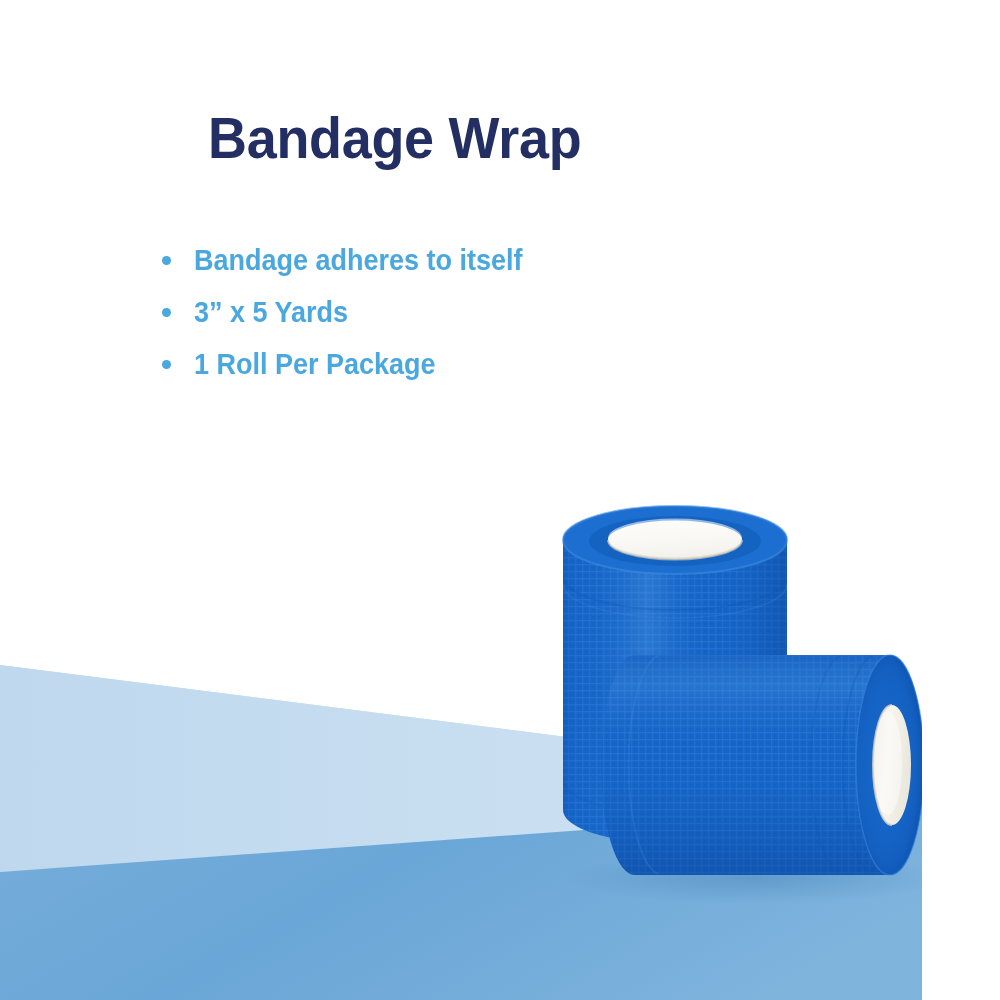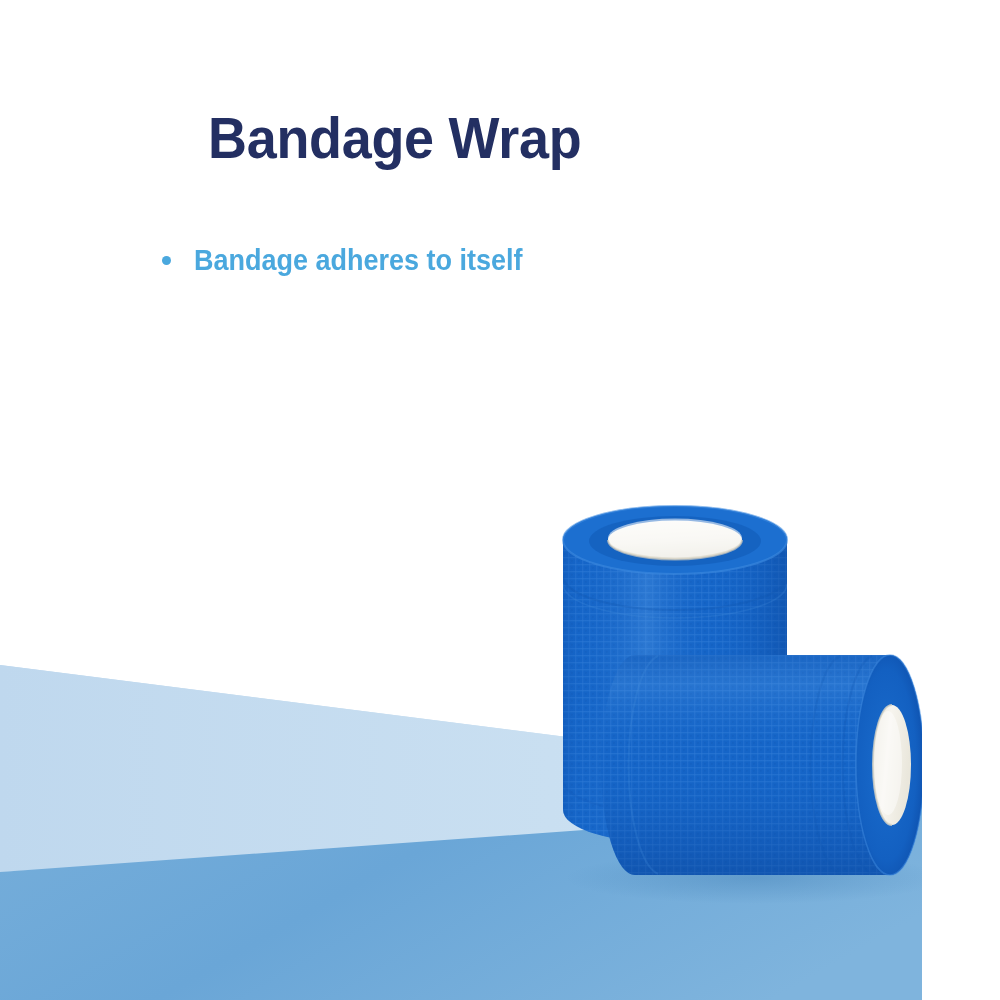--- a/index.html
+++ b/index.html
@@ -116,20 +116,28 @@
     <polygon points="0,872 1000,800 1000,1000 0,1000" fill="url(#darkBandGrad)"></polygon>
   </svg>
 
   <div class="title">Bandage Wrap</div>
 
   <ul class="bullet-list">
     <li class="bullet-row">
       <span class="bullet-dot"></span>
       <span class="bullet-text">Bandage adheres to itself</span>
     </li>
+    <li class="bullet-row">
+      <span class="bullet-dot"></span>
+      <span class="bullet-text">3” x 5 Yards</span>
+    </li>
+    <li class="bullet-row">
+      <span class="bullet-dot"></span>
+      <span class="bullet-text">1 Roll Per Package</span>
+    </li>
   </ul>
 
   <svg class="product" viewBox="0 0 460 430">
     <defs>
 
       <pattern id="weave" width="7" height="7" patternUnits="userSpaceOnUse">
         <rect width="7" height="7" fill="#1565c8"></rect>
         <rect x="0" y="0" width="7" height="1.3" fill="#2f7ad6" opacity="0.55"></rect>
         <rect x="0" y="0" width="1.3" height="7" fill="#2f7ad6" opacity="0.45"></rect>
         <rect x="3.4" y="3.4" width="1.1" height="1.1" fill="#0e4ea3" opacity="0.45"></rect>

